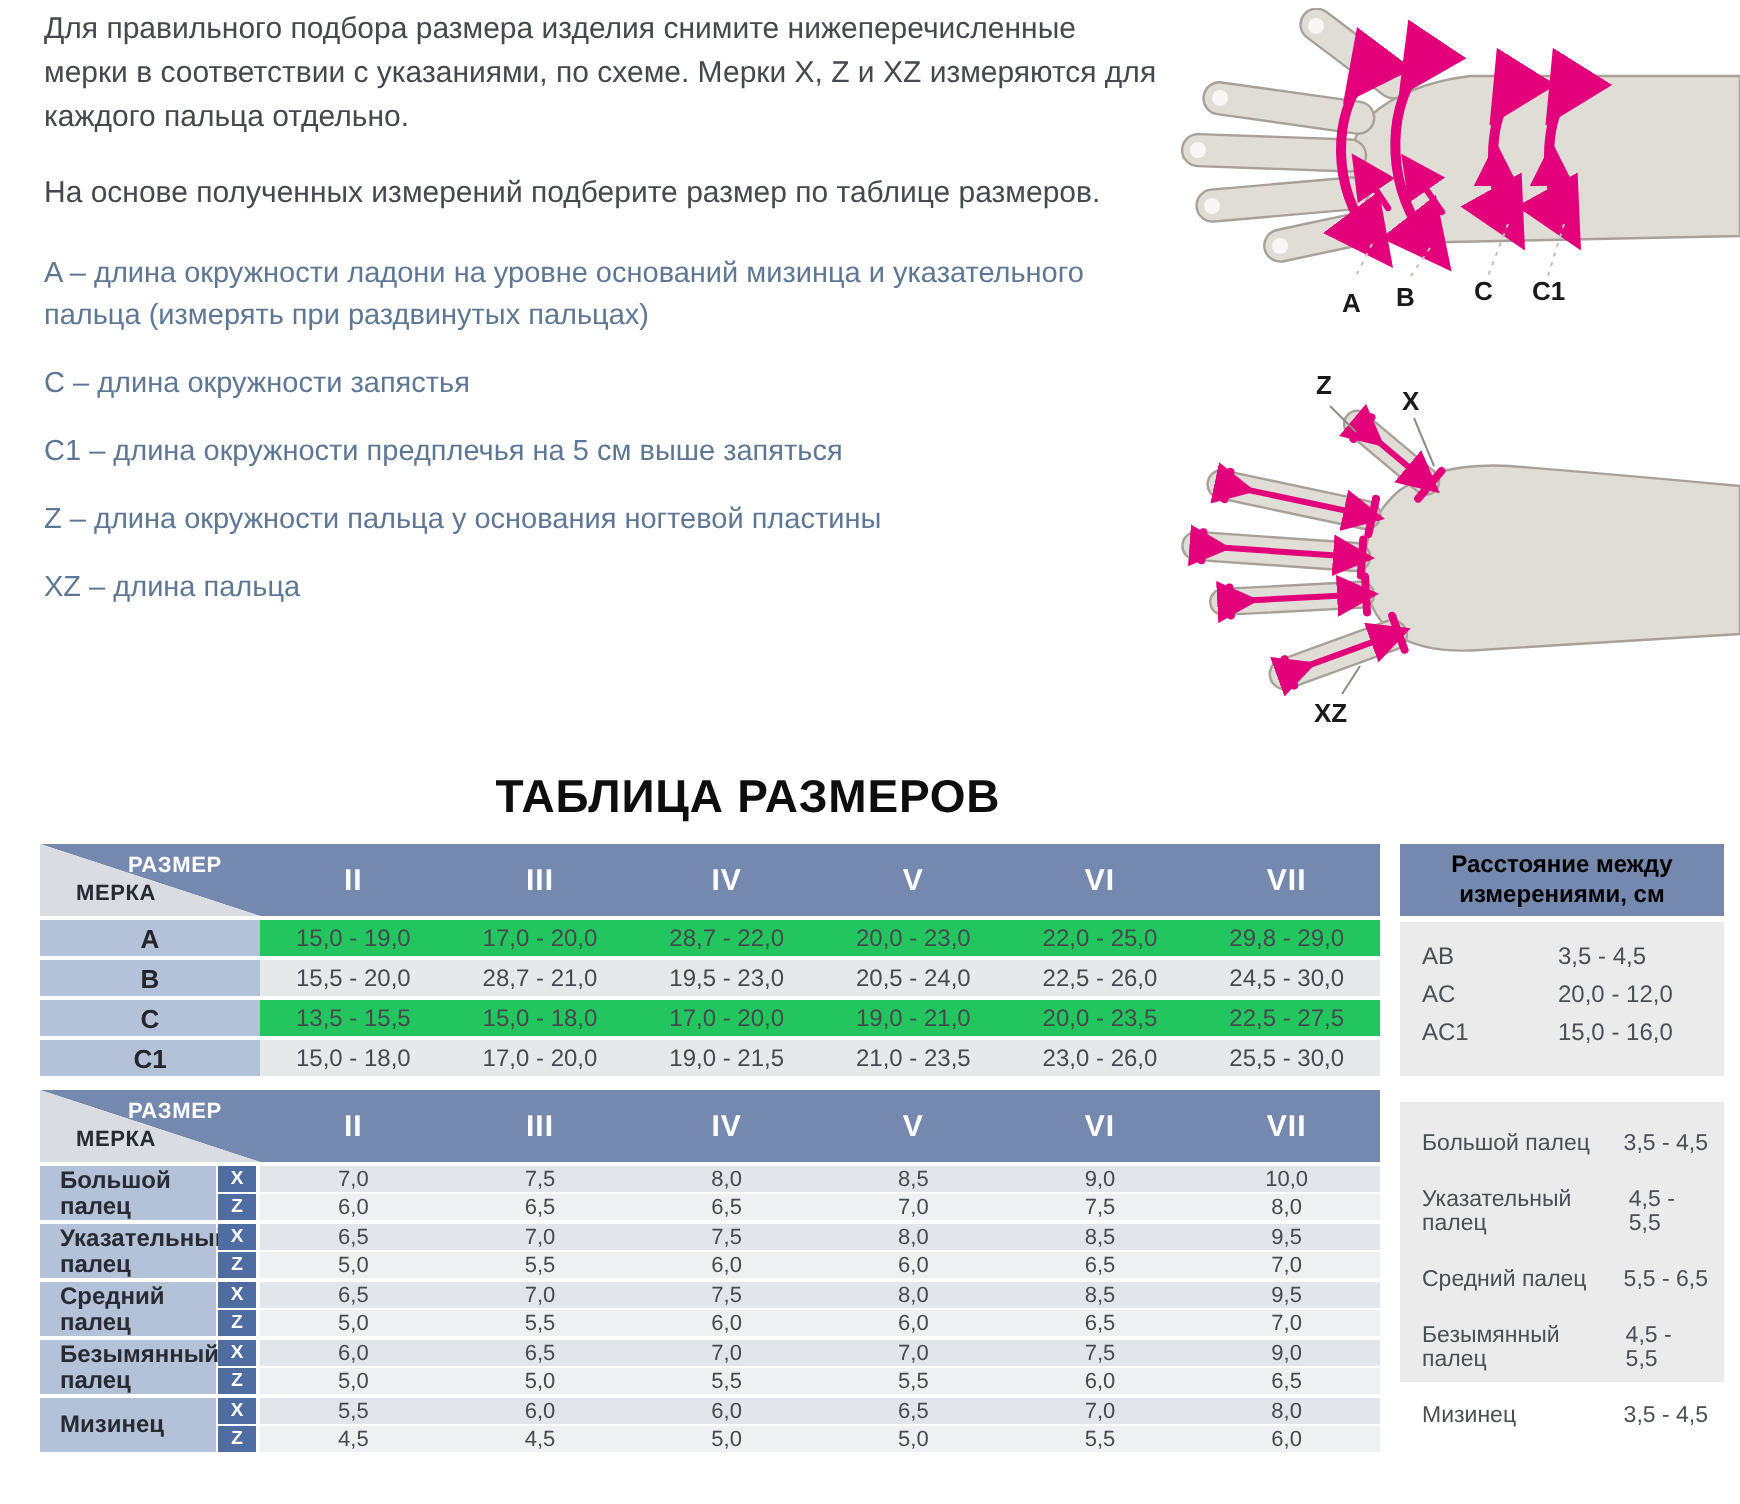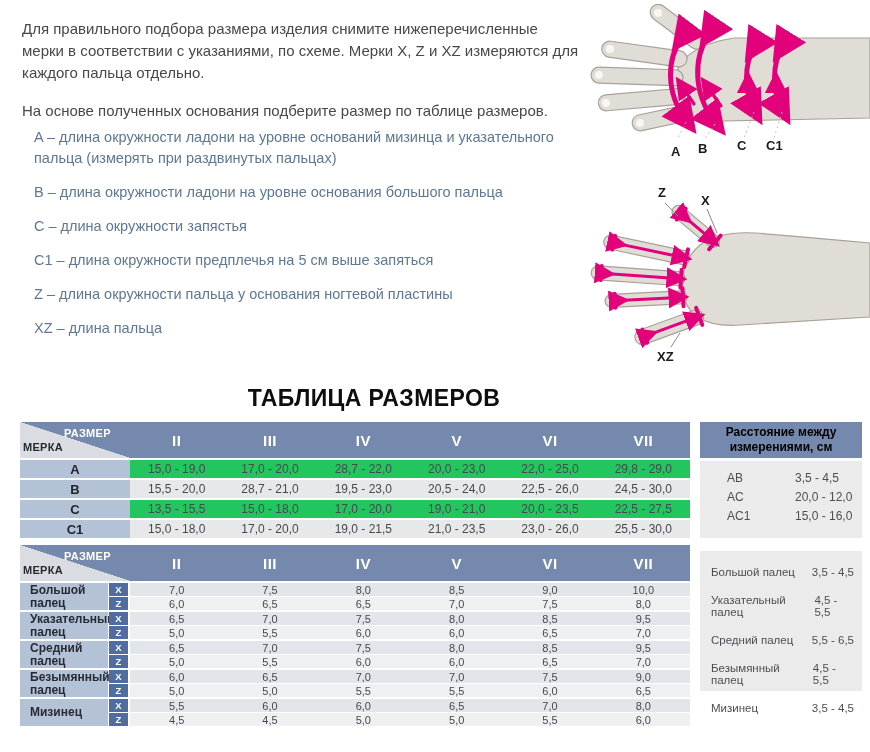--- a/index.html
+++ b/index.html
@@ -1,55 +1,55 @@
 <!DOCTYPE html>
 <html><head>
 <meta charset="utf-8">
 <style>
   * { margin:0; padding:0; box-sizing:border-box; }
   html,body { background:#fff; }
   body { font-family:"Liberation Sans", sans-serif; }
   .page { position:relative; width:870px; height:752px; background:#fff; overflow:hidden; }
 
   
-  .intro { position:absolute; left:22px; top:18px; width:560px; color:#45484d; font-size:15px; line-height:22px; }
+  .intro { position:absolute; left:22px; top:4px; width:560px; color:#45484d; font-size:15px; line-height:22px; }
   .intro p + p { margin-top:16px; }
 
   
   .defs { position:absolute; left:22px; top:127px; width:562px; color:#5d7794; font-size:14.5px; line-height:21px; }
-  .defs p { margin:0 12px 13px; }
+  .defs p { margin:0 0 13px; }
 
   
   .table-title { position:absolute; left:0; top:385px; width:748px; text-align:center;
                  font-size:23px; font-weight:bold; color:#0e0e0e; letter-spacing:.4px; }
 
   
   .thead { display:grid; grid-template-columns:110px repeat(6,1fr); height:36px; }
   .hcell { background:#7489ad; color:#ffffff; font-weight:bold; font-size:15px;
            display:flex; align-items:center; justify-content:center; letter-spacing:.5px; }
   .corner { position:relative; background:linear-gradient(to bottom left,#7489ad 49.6%,#d9dce1 50%); }
   .c-top { position:absolute; top:5px; left:44px; color:#fff; font-weight:bold; font-size:11px; letter-spacing:.3px; }
-  .c-bot { position:absolute; bottom:5px; left:3px; color:#262a31; font-weight:bold; font-size:11px; letter-spacing:.3px; }
+  .c-bot { position:absolute; bottom:5px; left:18px; color:#262a31; font-weight:bold; font-size:11px; letter-spacing:.3px; }
 
   
   .t1 { position:absolute; left:20px; top:422px; width:670px; }
   .trow { display:grid; grid-template-columns:110px repeat(6,1fr); height:18px; margin-top:2px; }
   .rlabel { background:#b4c2d7; color:#23262c; font-weight:bold; font-size:13px;
             display:flex; align-items:center; justify-content:center; }
   .vcell { color:#46494e; font-size:12px; display:flex; align-items:center; justify-content:center; }
   .trow .vcell { background:#22c55e; }
   .trow:nth-child(odd) .vcell { background:#e7e8ea; }
 
   
   .panel { position:absolute; left:700px; width:162px; }
   .panel-h { height:36px; background:#7489ad; color:#000000; font-weight:bold; font-size:12px;
              line-height:15px; display:flex; align-items:center; justify-content:center;
              text-align:center; padding:0 8px; }
   .panel1 { top:422px; }
-  .panel1 .panel-b { margin-top:3px; height:77px; background:#ebebeb; padding:8px 6px 0 27px; }
+  .panel1 .panel-b { margin-top:3px; height:77px; background:#ebebeb; padding:8px 6px 0 11px; }
   .p1row { display:flex; font-size:12px; color:#4b4e53; line-height:19px; }
   .p1row .lab { width:42px; }
   .p1row .val { flex:1; padding-left:26px; }
   .panel2 { top:545px; }
   .panel2 .panel-b { margin-top:6px; height:140px; background:#ebebeb; padding:15px 8px 0 11px; }
   .p2row { display:flex; justify-content:space-between; font-size:11.5px; color:#4b4e53; margin-bottom:16px; }
 
   
   .t2 { position:absolute; left:20px; top:545px; width:670px; }
   .group { display:grid; grid-template-columns:88px 22px repeat(6,1fr);
@@ -67,26 +67,25 @@
   .hand2 { position:absolute; left:585px; top:175px; }
   .dlabel { font-family:"Liberation Sans", sans-serif; font-size:13px; font-weight:bold; fill:#1a1a1a; }
 </style>
 </head>
 <body>
 
 <div class="page">
 
   <div class="intro">
     <p>Для правильного подбора размера изделия снимите нижеперечисленные мерки в соответствии с указаниями, по схеме. Мерки X, Z и XZ измеряются для каждого пальца отдельно.</p>
-    <p>На основе полученных основания подберите размер по таблице размеров.</p>
+    <p>На основе полученных измерений подберите размер по таблице размеров.</p>
   </div>
 
   <div class="defs">
     <p>A – длина окружности ладони на уровне оснований мизинца и указательного пальца (измерять при раздвинутых пальцах)</p>
-    <p>B – длина окружности ладони на уровне основания большого пальца</p>
     <p>C – длина окружности запястья</p>
     <p>C1 – длина окружности предплечья на 5 см выше запяться</p>
     <p>Z – длина окружности пальца у основания ногтевой пластины</p>
     <p>XZ – длина пальца</p>
   </div>
 
   <svg class="hand1" width="285" height="166" viewBox="0 0 285 166">
     <defs>
       <marker id="ah" markerWidth="7" markerHeight="7" refX="3.5" refY="3.5" orient="auto">
         <path d="M0,0 L7,3.5 L0,7 Z" fill="#e2017b"></path>

